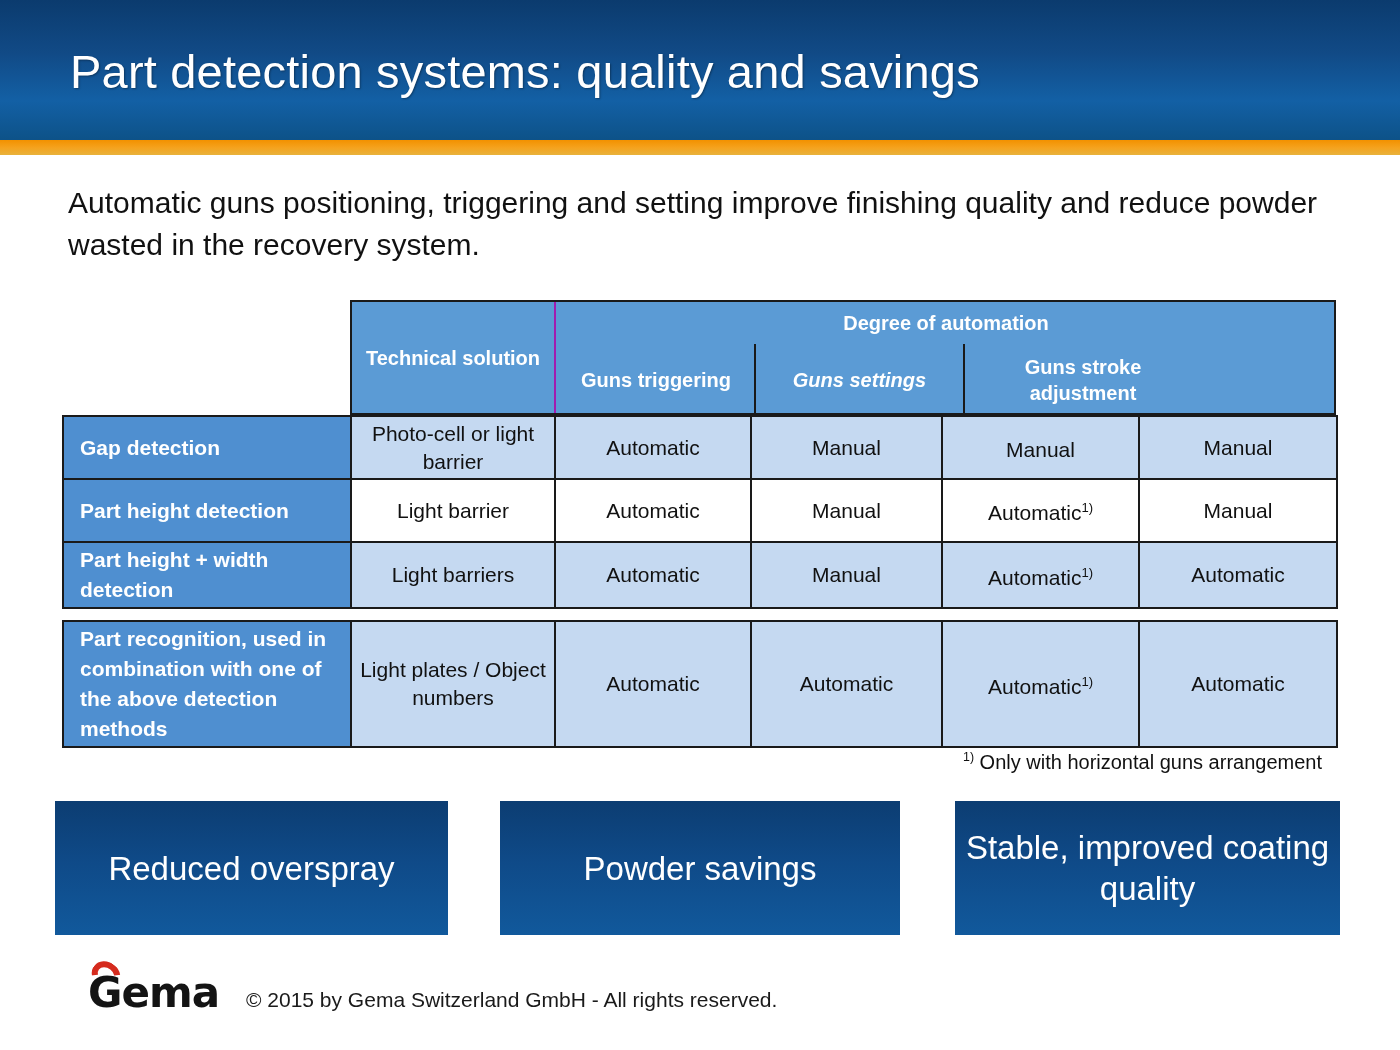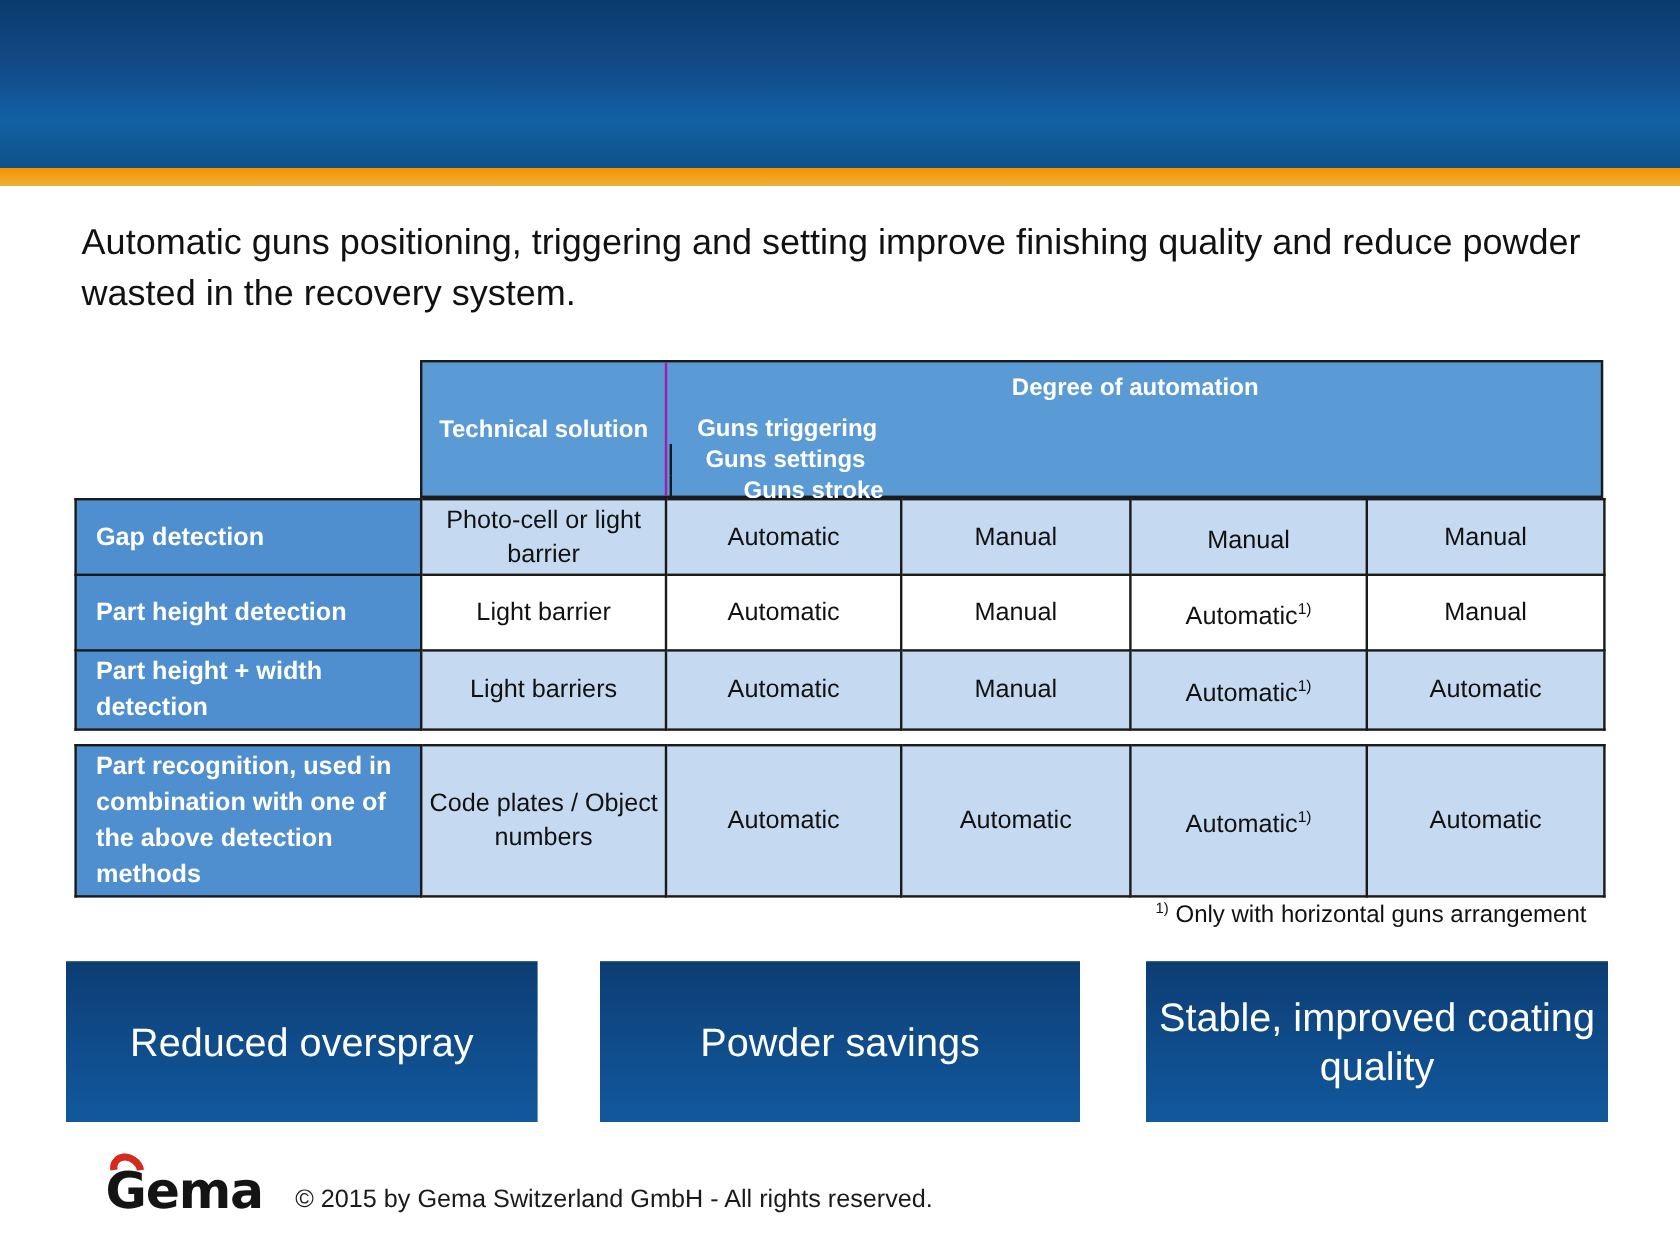--- a/index.html
+++ b/index.html
@@ -100,36 +100,35 @@
     display: flex;
     align-items: center;
     justify-content: center;
     color: #ffffff;
     font-weight: bold;
     font-size: 20px;
   }
   .head-deg-cols {
     display: flex;
     height: 71px;
-    flex-direction: column;
   }
   .head-deg-cols > div {
     display: flex;
     align-items: center;
     justify-content: center;
     text-align: center;
     color: #ffffff;
     font-weight: bold;
     font-size: 20px;
     line-height: 26px;
     border-left: 2px solid #1a1a1a;
   }
   .head-deg-cols > div:first-child { border-left: none; }
   .c-trig { width: 196px; }   
-  .c-set  { width: 191px; }   
+  .c-set  { width: 209px; font-style: italic; }   
   .c-str  { width: 197px; padding-left: 41px; }   
   .c-inout{ width: 194px; }   
 
   .grid-body {
     position: absolute;
     left: 0;
     top: 115px;
     width: 1274px;
   }
   .tbl {
@@ -245,20 +244,21 @@
     color: #1a1a1a;
     white-space: nowrap;
   }
 </style>
 </head>
 <body>
 
 <div id="slide">
 
   <div class="header-band"></div>
+  <div class="header-title">Part detection systems: quality and savings</div>
   <div class="header-accent"></div>
 
   <div class="subtitle">Automatic guns positioning, triggering and setting improve finishing quality and reduce powder wasted in the recovery system.</div>
 
   <div class="table-wrap">
 
     <div class="grid-head">
       <div class="head-sol">Technical solution</div>
       <div class="head-deg">
         <div class="head-deg-title">Degree of automation</div>
@@ -308,21 +308,21 @@
           <tr class="spacer-row">
             <td></td>
             <td></td>
             <td></td>
             <td></td>
             <td></td>
             <td></td>
           </tr>
           <tr class="r4">
             <td class="rowhead">Part recognition, used in combination with one of the above detection methods</td>
-            <td class="band-light">Code plates / Object numbers</td>
+            <td class="band-light">Light plates / Object numbers</td>
             <td class="band-light">Automatic</td>
             <td class="band-light">Automatic</td>
             <td class="band-light"><span>Automatic</span><sup>1)</sup></td>
             <td class="band-light">Automatic</td>
           </tr>
         </tbody>
       </table>
     </div>
   </div>
 

